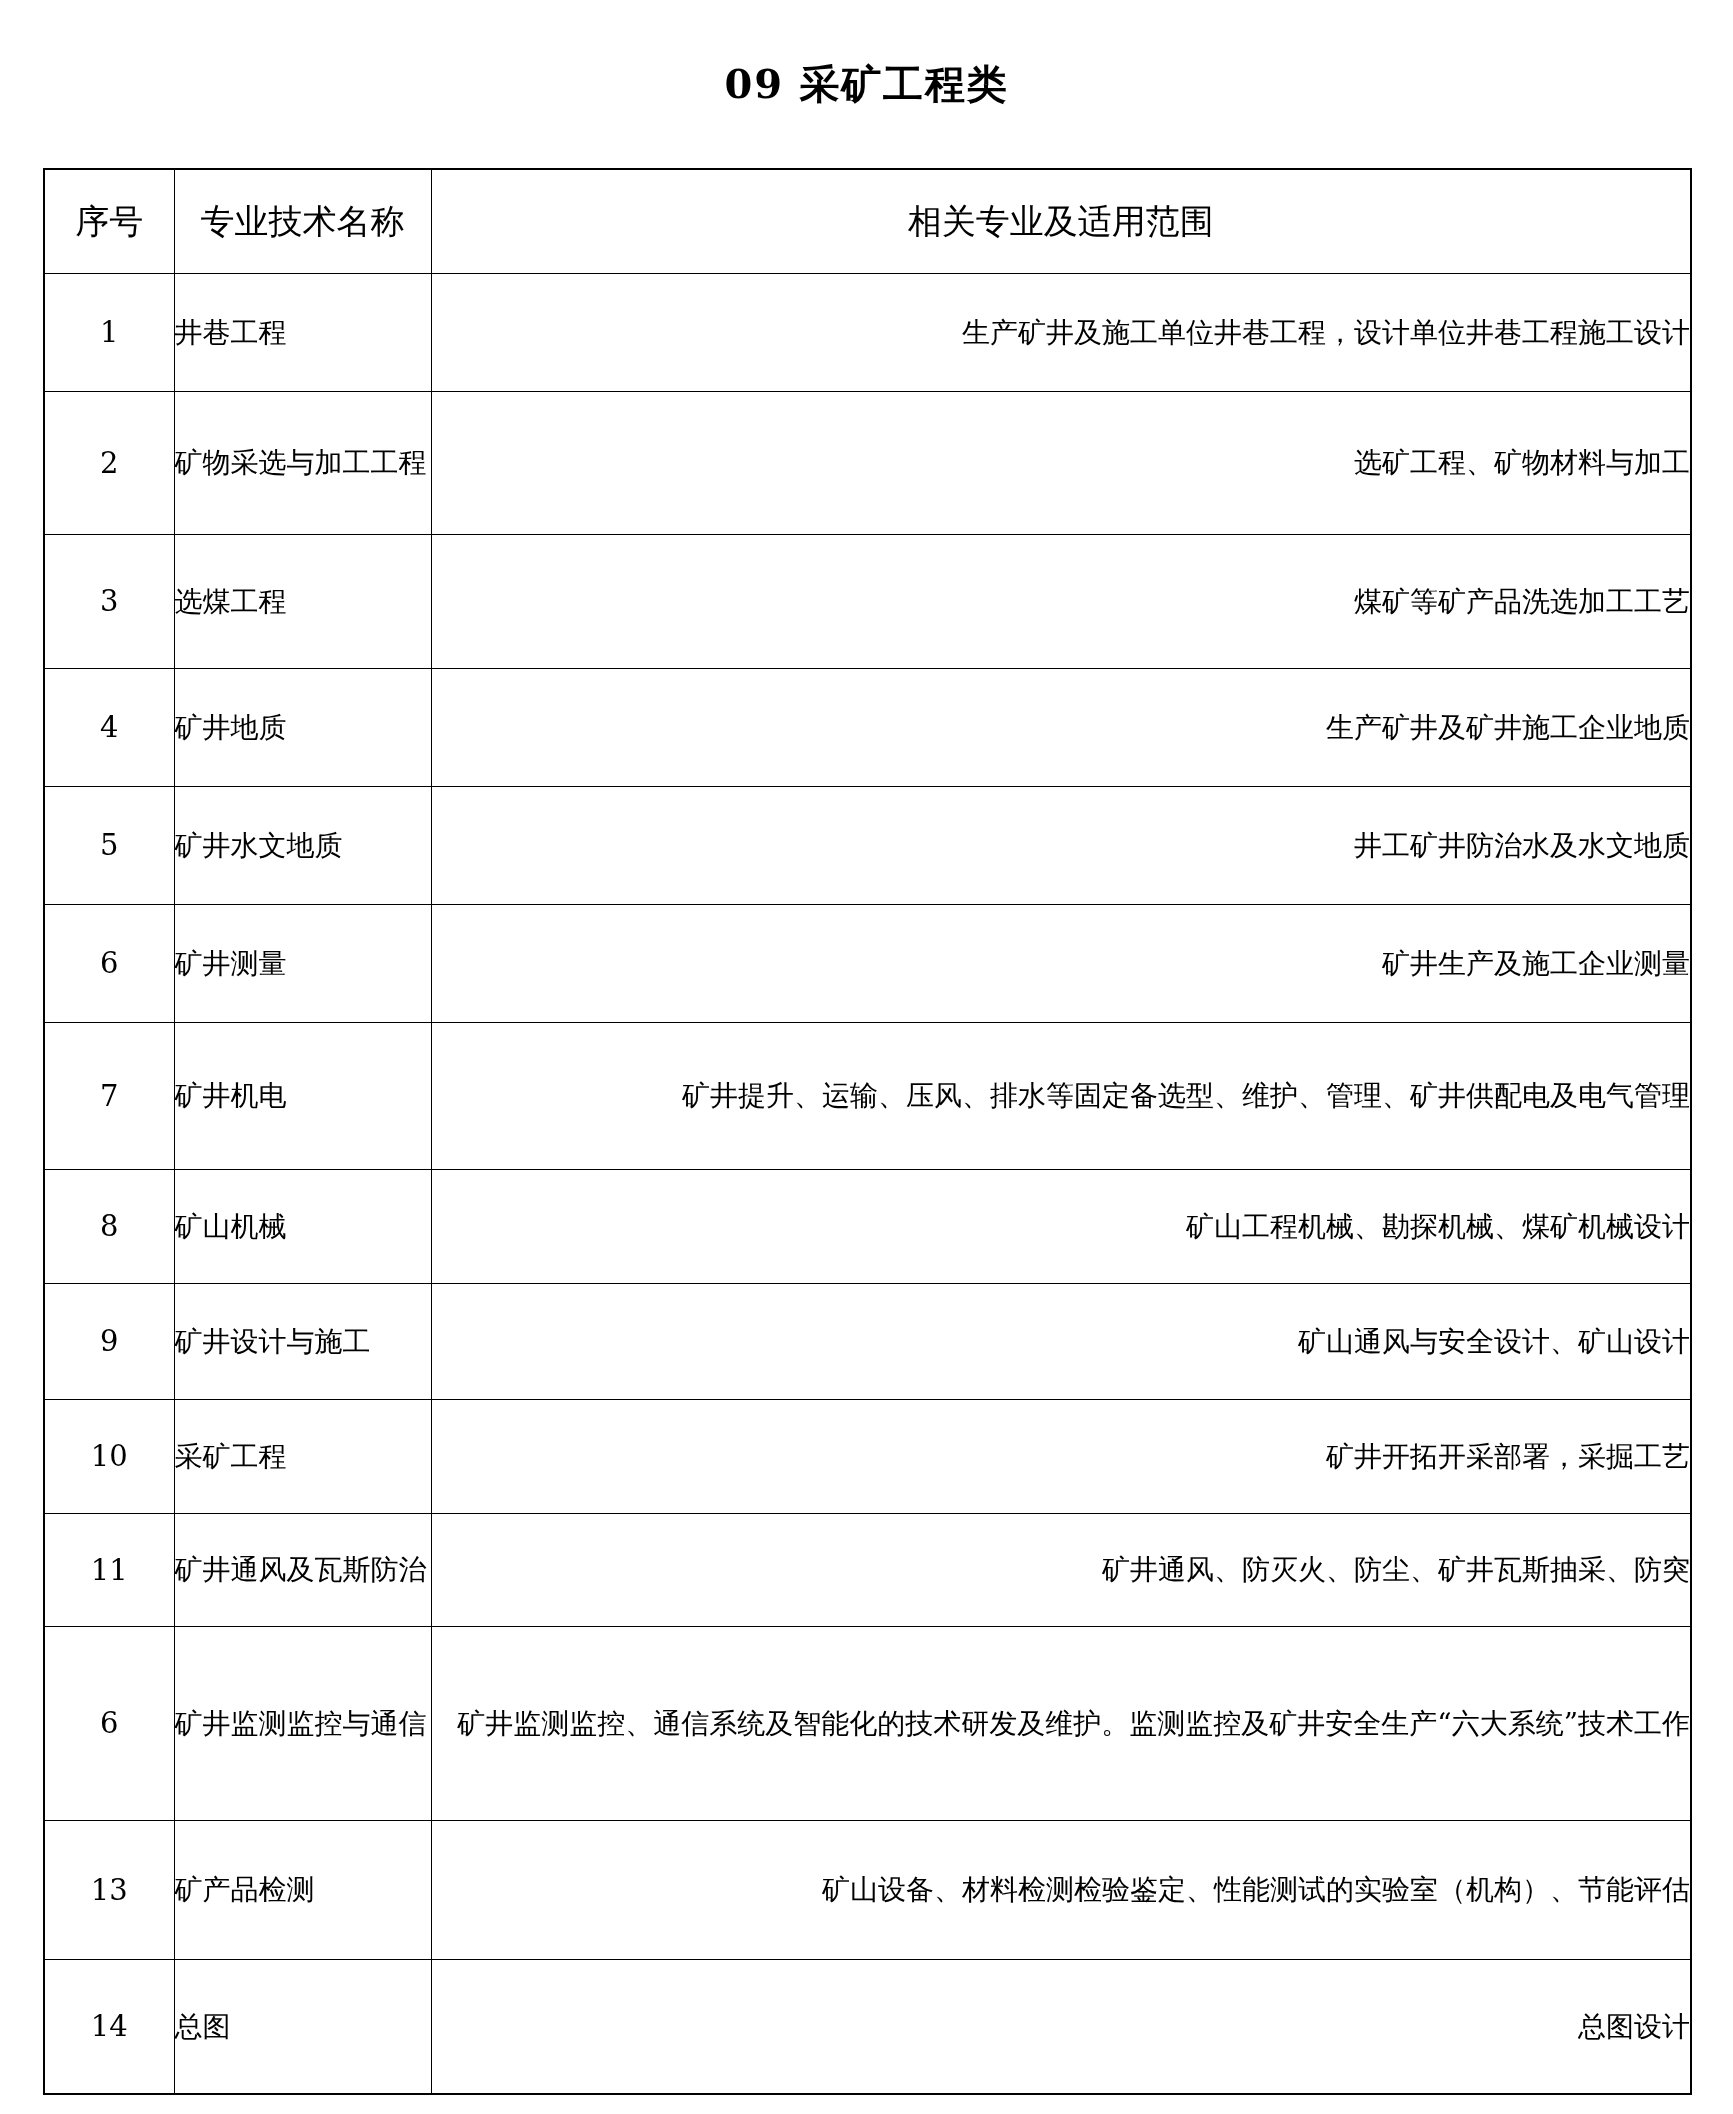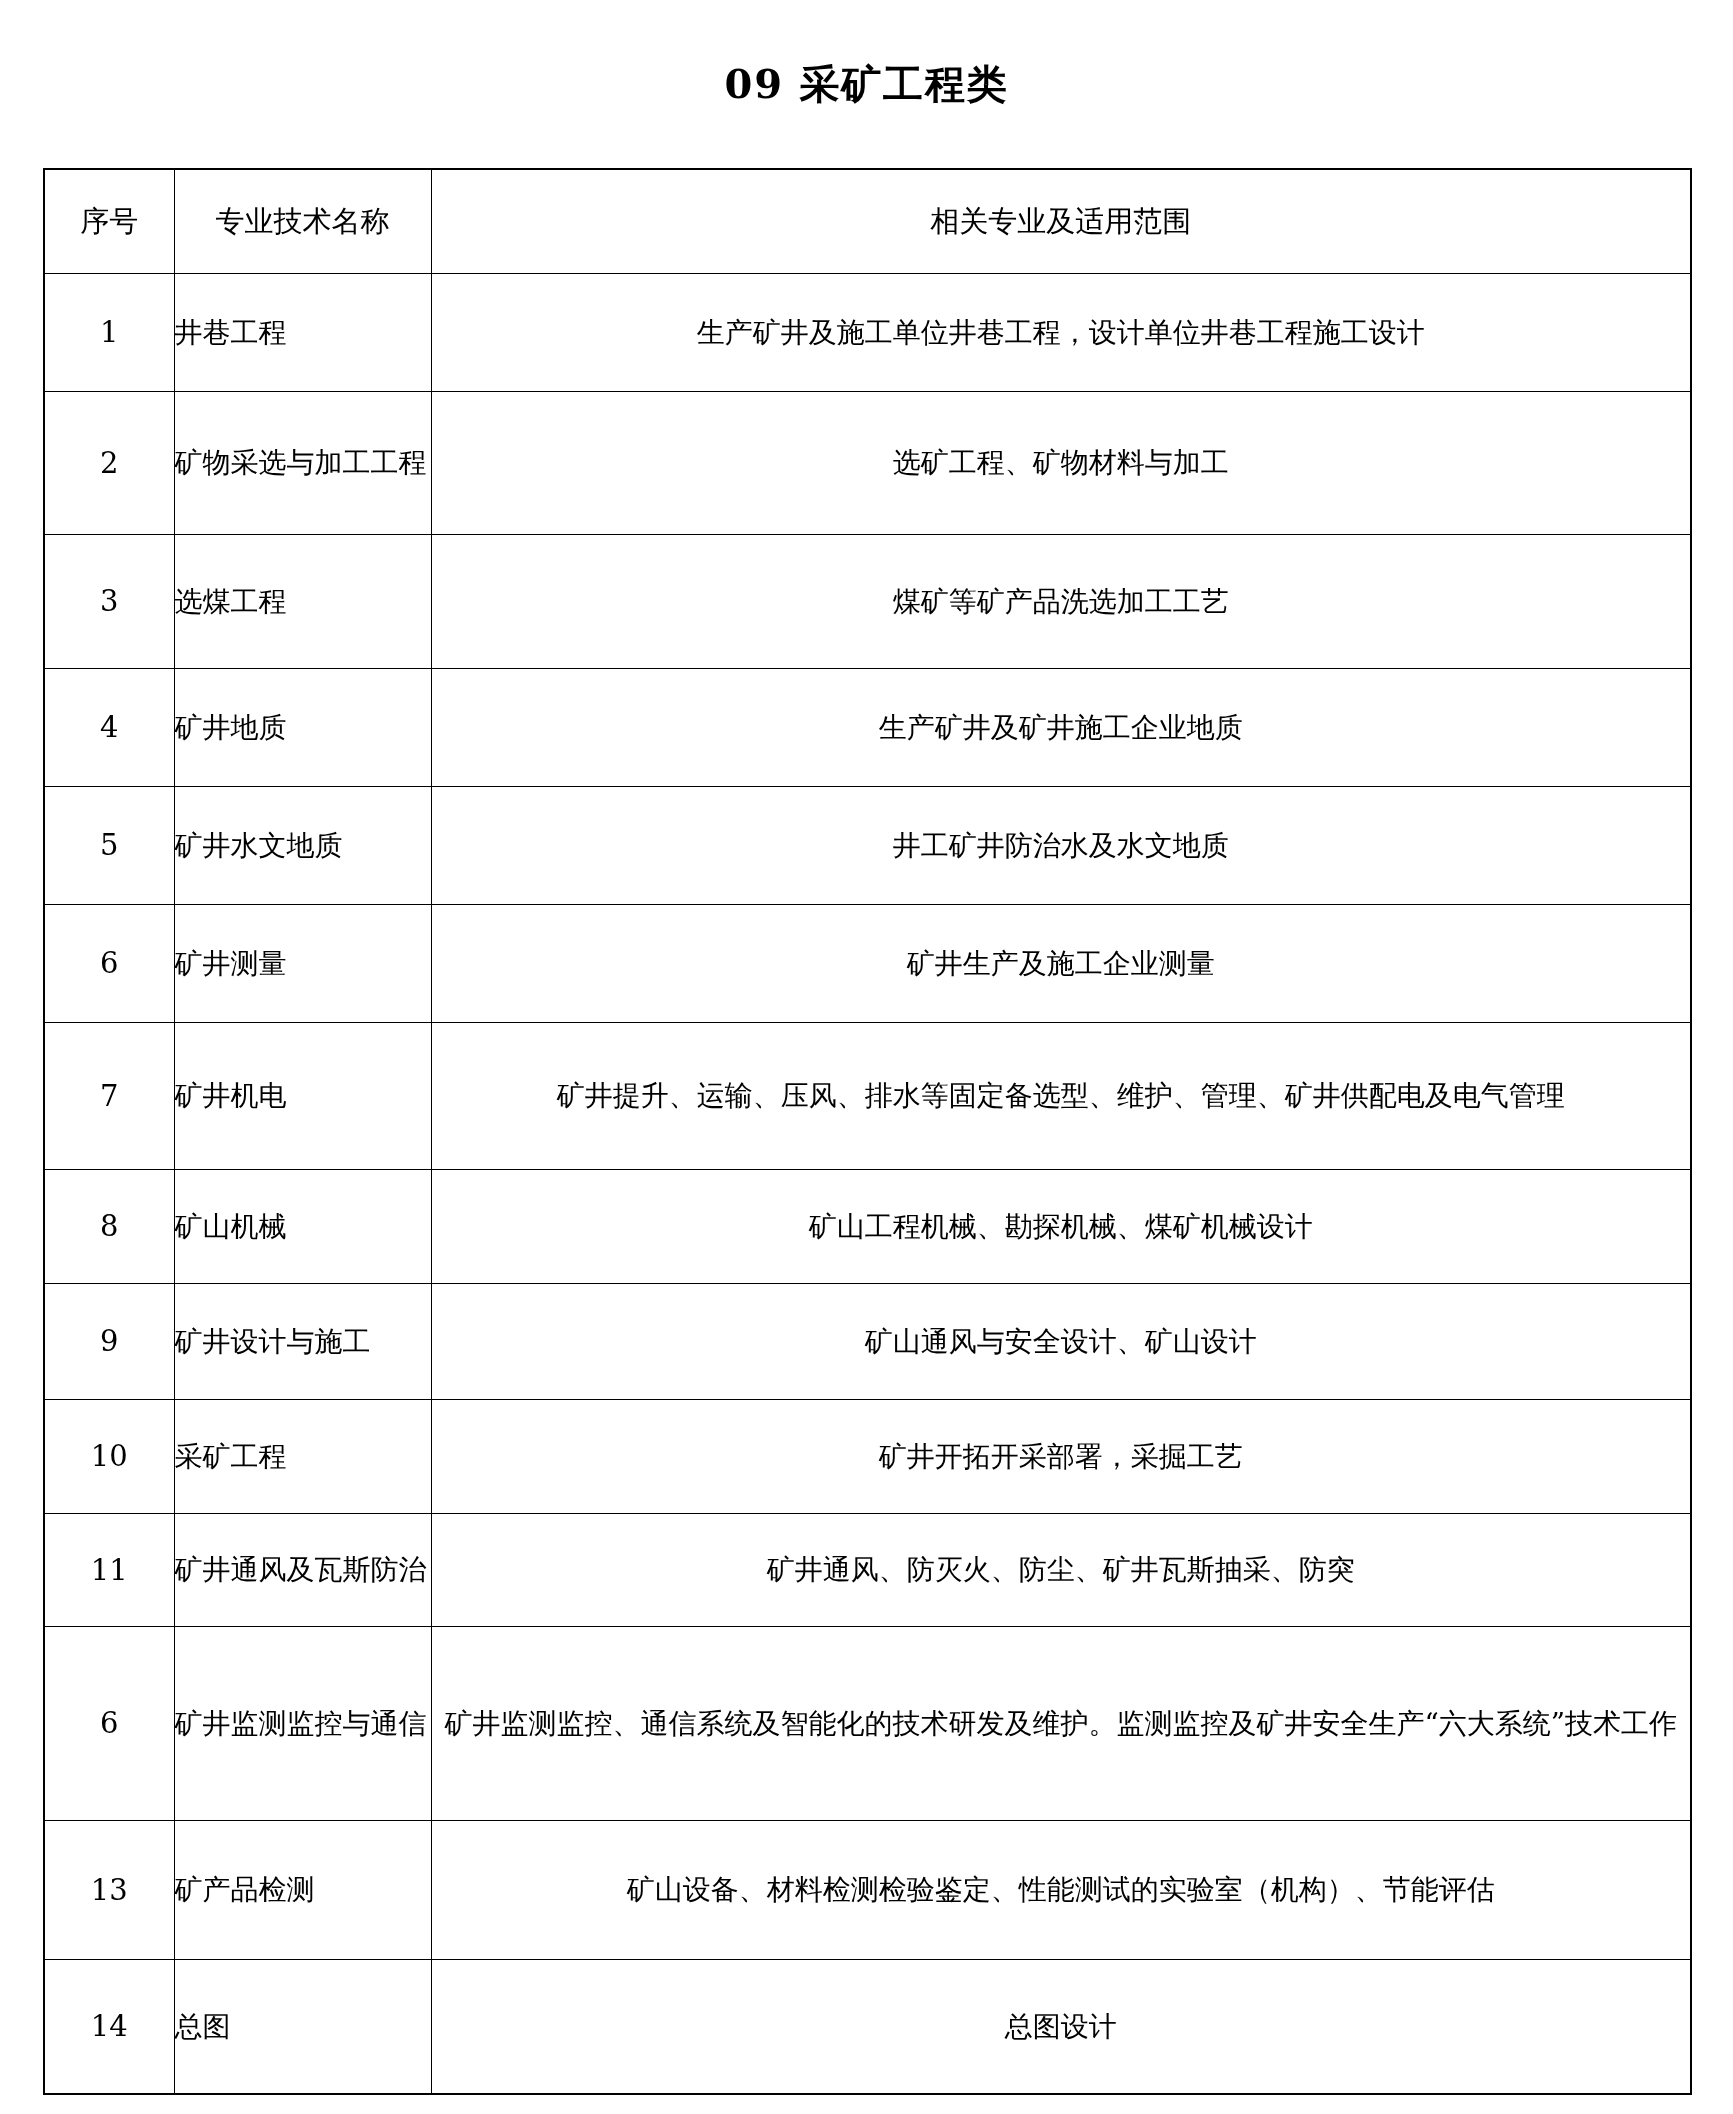--- a/index.html
+++ b/index.html
@@ -53,36 +53,36 @@
     vertical-align: middle;
     padding: 0;
   }
   
   table.spec-table {
     border: 2.7px solid #000000;
   }
   th.h-cell {
     font-weight: normal;
     height: 105px;
-    font-size: 29px;
+    font-size: 34px;
     padding: 5.3px 7.1px;
   }
   td.no-cell {
     text-align: center;
     font-size: 29px;
     padding: 5.3px 3.6px;
   }
   td.name-cell {
     text-align: left;
     padding: 9px 3.6px 9px 10.7px;
     word-break: break-all;
     margin-top: 44px;
   }
   td.scope-cell {
-    text-align: center;
+    text-align: right;
     padding: 9px 10.7px 9px 12.5px;
     word-break: break-all;
   }
   tr.r1  td, tr.r1  { height: 118px; }
   tr.r2  td { height: 143px; }
   tr.r3  td { height: 134px; }
   tr.r4  td { height: 118px; }
   tr.r5  td { height: 118px; }
   tr.r6  td { height: 118px; }
   tr.r7  td { height: 147px; }

